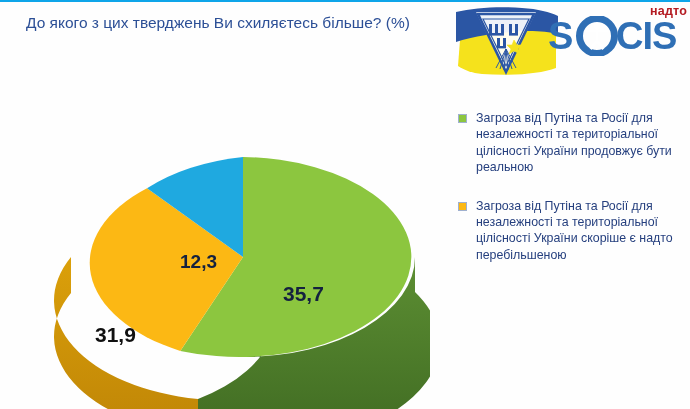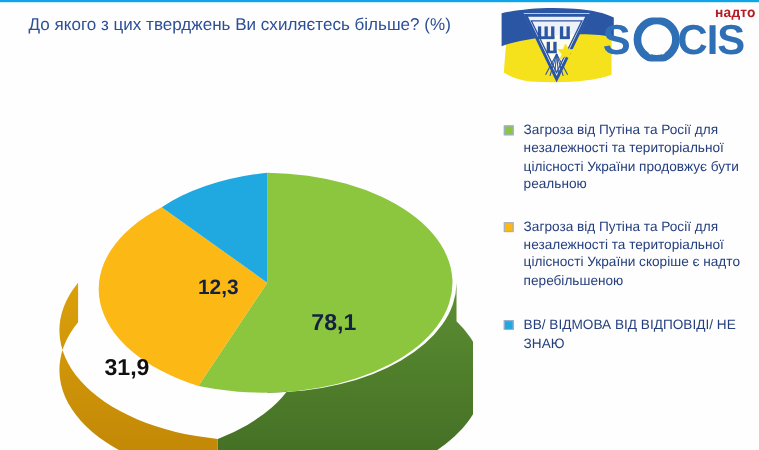--- a/index.html
+++ b/index.html
@@ -219,37 +219,33 @@
                  L 198 355
                  A 172 100 0 0 1 71 213 Z" fill="url(#gOrangeSide)"></path>
 
         <path d="M 243 177 L 243 77 A 172 100 0 1 1 180.3 270.9 Z" fill="#8cc63f"></path>
 
         <path d="M 243 177 L 180.3 270.9 A 172 100 0 0 1 147.0 108.3 Z" fill="#fcb814"></path>
 
         <path d="M 243 177 L 147.0 108.3 A 172 100 0 0 1 243 77 Z" fill="#1fa9e0"></path>
       </svg>
 
-      <div class="slice-label lbl-green">78,1</div>
+      <div class="slice-label lbl-green">35,7</div>
       <div class="slice-label lbl-orange">31,9</div>
       <div class="slice-label lbl-blue">12,3</div>
     </div>
   </div>
 
   <div class="legend">
 
     <div class="legend-item i0">
       <span class="swatch" style="background:#8cc63f"></span>
       <span class="legend-text">Загроза від Путіна та Росії для незалежності та територіальної цілісності України продовжує бути реальною</span>
     </div>
 
     <div class="legend-item i1">
       <span class="swatch" style="background:#fcb814"></span>
       <span class="legend-text">Загроза від Путіна та Росії для незалежності та територіальної цілісності України скоріше є надто перебільшеною</span>
     </div>
 
-    <div class="legend-item i2">
-      <span class="swatch" style="background:#1fa9e0"></span>
-      <span class="legend-text">ВВ/ ВІДМОВА ВІД ВІДПОВІДІ/ НЕ ЗНАЮ</span>
-    </div>
   </div>
 
 </div>
 
 </body></html>

